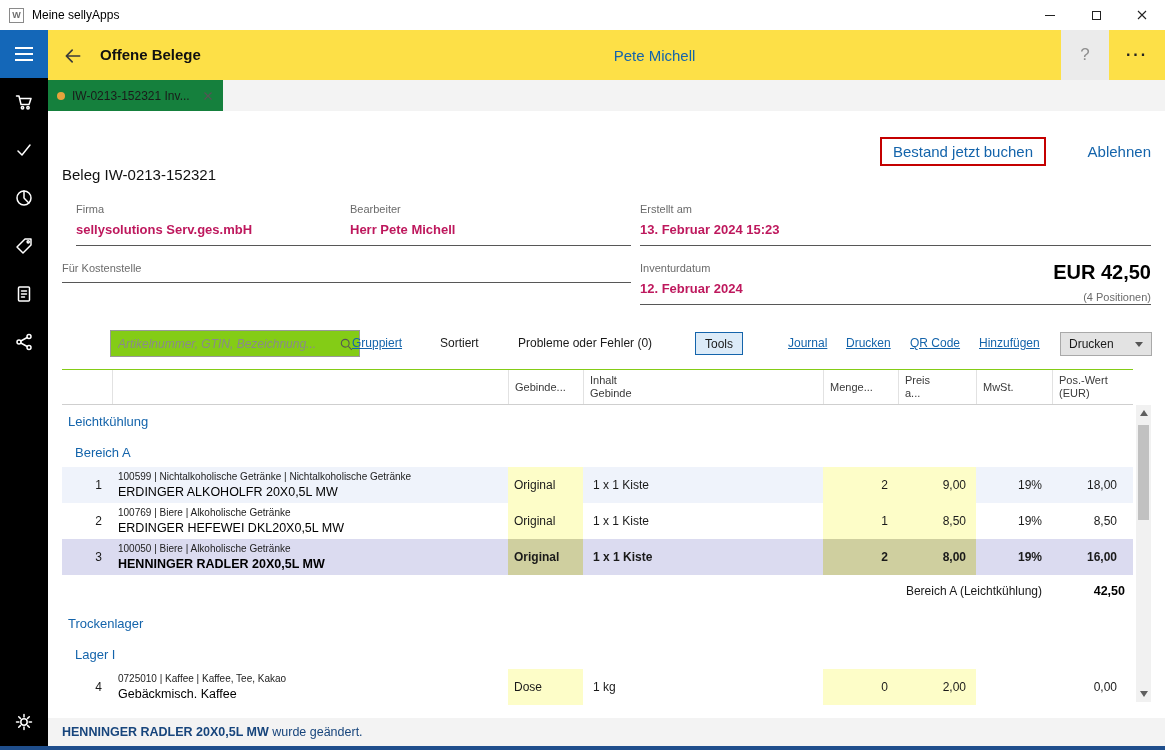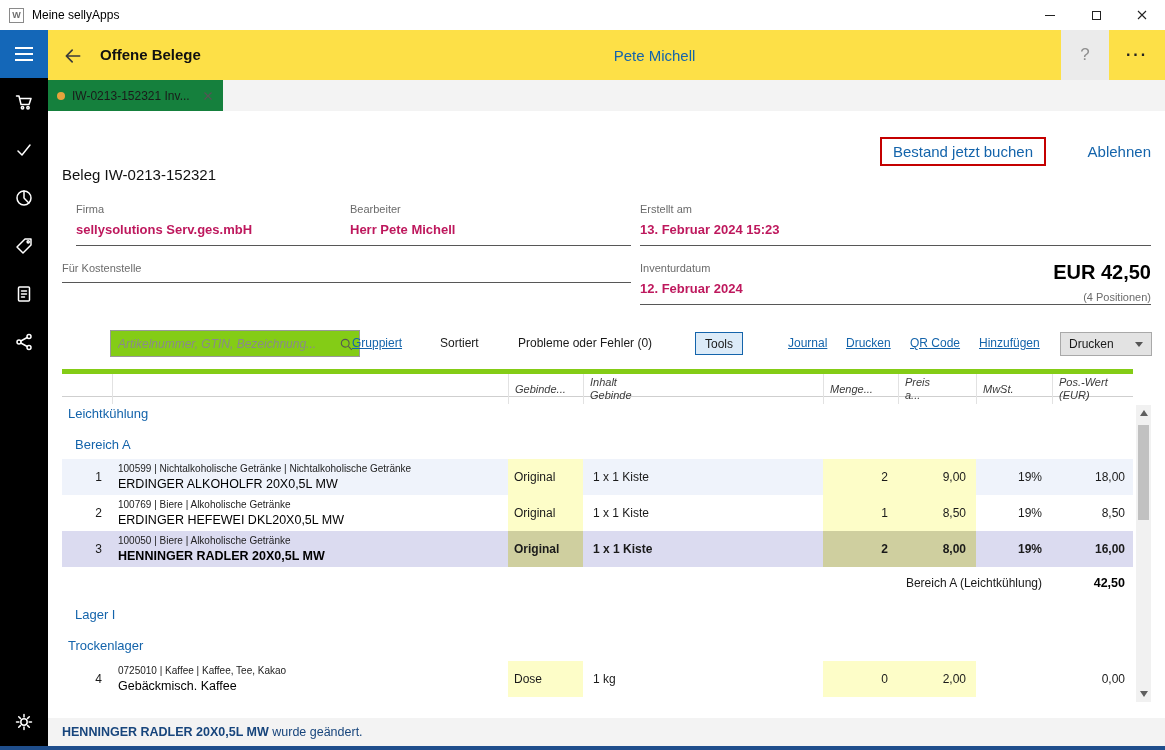--- a/index.html
+++ b/index.html
@@ -73,36 +73,36 @@
   .tb-sorted { left:392px; }
   .tb-problems { left:470px; }
   .tools-btn { position:absolute; left:647px; top:2px; height:23px; padding:0 9px; border:1px solid #1464ab; background:#dcebf8; font-size:12px; color:#1a1a1a; display:flex; align-items:center; }
   .tb-journal { left:740px; } .tb-print { left:798px; } .tb-qr { left:862px; } .tb-add { left:931px; }
   .more-dd { position:absolute; left:1012px; top:2px; width:92px; height:24px; background:#e3e3e3; border:1px solid #a9a9a9; font-size:12px; color:#1a1a1a; display:flex; align-items:center; padding:0 8px; justify-content:space-between; }
   .dd-caret { width:0; height:0; border-left:4px solid transparent; border-right:4px solid transparent; border-top:5px solid #555; }
 
   
   .table { position:absolute; left:14px; top:258px; width:1071px; }
   .tgrid { display:grid; grid-template-columns:50px 396px 75px 240px 75px 78px 76px 81px; }
-  .thead { height:28px; border-top:5px solid #84cc16; border-bottom:1px solid #cfcfcf;font-style:italic; }
+  .thead { height:36px; border-top:1px solid #84cc16; border-bottom:1px solid #cfcfcf; }
   .th { font-size:11px; color:#3a3a3a; display:flex; align-items:center; padding:2px 6px; white-space:pre-line; line-height:13px; border-left:1px solid #e2e2e2; }
   .th:first-child { border-left:none; }
   .group-row { height:32px; display:flex; align-items:center; font-size:13px; color:#1464ab; padding-left:6px; }
   .subgroup-row { height:30px; padding-left:13px; }
   .row { height:36px; }
   .row .cell { display:flex; align-items:center; font-size:12px; color:#1a1a1a; }
   .c-num { justify-content:flex-end; padding-right:10px; }
   .c-desc { flex-direction:column; align-items:flex-start !important; justify-content:center; padding-left:6px; }
   .c-desc .cat { font-size:10px; line-height:12px; color:#222; }
   .c-desc .product { font-size:12.5px; line-height:16px; color:#000; margin-top:1px; }
   .c-gebinde { padding-left:6px; background:#fdfdc8; }
   .c-inhalt { padding-left:10px; }
   .c-menge,.c-preis { justify-content:flex-end; padding-right:10px; background:#fdfdc8; }
   .c-mwst { justify-content:flex-end; padding-right:10px; }
-  .c-wert { justify-content:flex-end; padding-right:8px; }
+  .c-wert { justify-content:flex-end; padding-right:16px; }
   .row.shaded { background:#eff3fb; }
   .row.selected { background:#dbdbf0; }
   .row.selected .c-gebinde,.row.selected .c-menge,.row.selected .c-preis { background:#cfcf9f; }
   .row.selected .product,.row.selected .c-gebinde,.row.selected .c-inhalt,
   .row.selected .c-menge,.row.selected .c-preis,.row.selected .c-mwst,.row.selected .c-wert { font-weight:bold; }
   .summary-row { height:32px; }
   .summary-label { grid-column:1 / 8; display:flex; align-items:center; justify-content:flex-end; padding-right:10px; font-size:12px; color:#1a1a1a; }
   .summary-value { display:flex; align-items:center; justify-content:flex-end; padding-right:8px; font-size:12.5px; font-weight:bold; color:#000; }
 
   
@@ -329,22 +329,22 @@
       <div class="cell c-preis">8,00</div>
       <div class="cell c-mwst">19%</div>
       <div class="cell c-wert">16,00</div>
     </div>
 
     <div class="tgrid summary-row">
       <div class="summary-label">Bereich A (Leichtkühlung)</div>
       <div class="summary-value">42,50</div>
     </div>
 
+    <div class="group-row">Trockenlager</div>
     <div class="group-row subgroup-row">Lager I</div>
-    <div class="group-row">Trockenlager</div>
 
     <div class="tgrid row">
       <div class="cell c-num">4</div>
       <div class="cell c-desc">
         <div class="cat">0725010 | Kaffee | Kaffee, Tee, Kakao</div>
         <div class="product">Gebäckmisch. Kaffee</div>
       </div>
       <div class="cell c-gebinde">Dose</div>
       <div class="cell c-inhalt">1 kg</div>
       <div class="cell c-menge">0</div>

